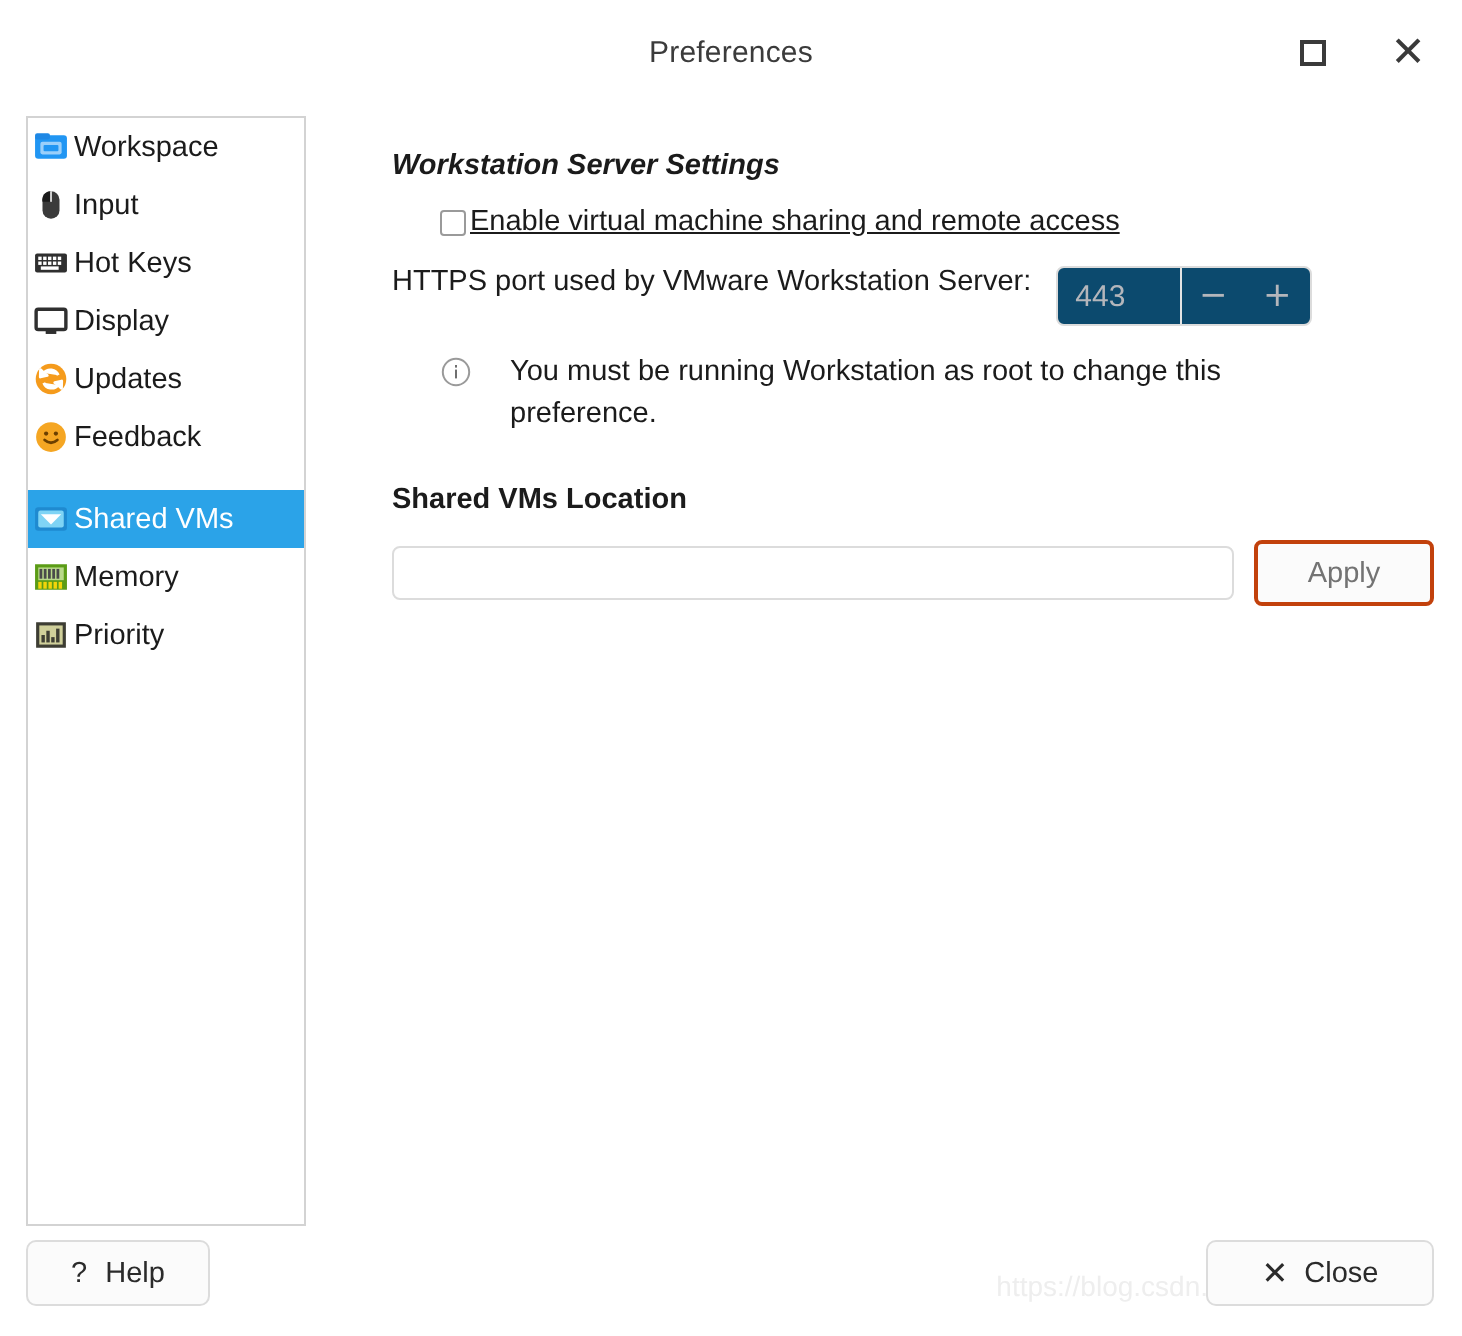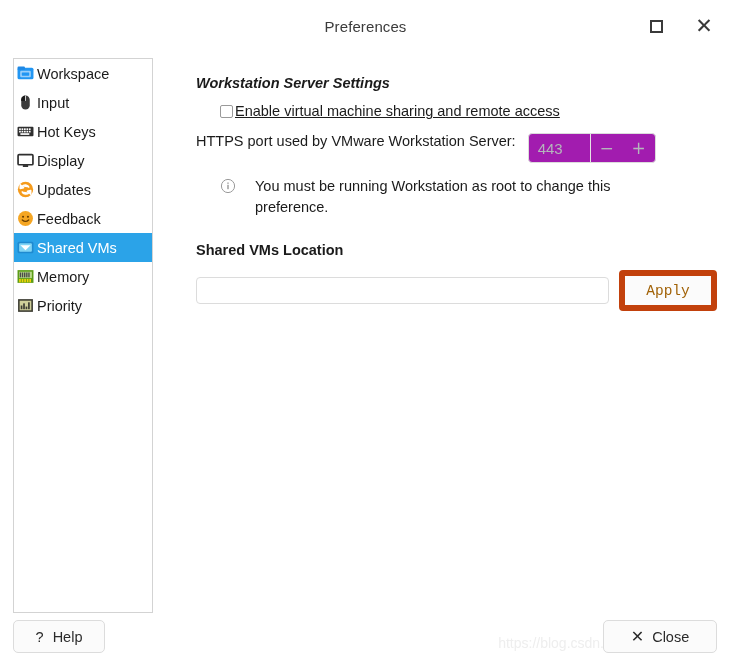--- a/index.html
+++ b/index.html
@@ -90,20 +90,21 @@
     padding: 0 0 0 3px;
     gap: 3px;
     font-size: 14.5px;
     color: #1b1b1b;
     cursor: default;
     white-space: nowrap;
   }
   .side-item.selected {
     background: #2ba3e8;
     color: #ffffff;
+    margin-top: 12px;
   }
   .side-icon {
     width: 17px;
     height: 17px;
     flex: 0 0 17px;
     display: block;
   }
 
   
   .content {
@@ -148,21 +149,21 @@
   .port-label {
     font-size: 14.5px;
     color: #1b1b1b;
   }
   .spinbox {
     margin-left: 12px;
     display: flex;
     align-items: stretch;
     border: 1px solid #dcdcdc;
     border-radius: 4px;
-    background: #a21caf;
+    background: #0c4a6e;
     height: 30px;
     box-sizing: border-box;
   }
   .spin-value {
     width: 62px;
     display: flex;
     align-items: center;
     padding-left: 9px;
     font-size: 15px;
     color: #b4b6bb;
@@ -218,26 +219,26 @@
     font-family: "Liberation Sans", sans-serif;
     font-size: 14px;
     padding: 0 7px;
     color: #1b1b1b;
     outline: none;
   }
   .apply-btn {
     height: 29px;
     min-width: 62px;
     padding: 0 12px;
-    border: 6px solid #c2410c;
+    border: 2px solid #c2410c;
     border-radius: 4px;
     background: #fbfbfb;
-    color: #a16207;
-    font-size: 14.5px;
-    font-family: Liberation Mono, monospace;
+    color: #737373;
+    font-size: 14.5px;
+    font-family: Liberation Sans, sans-serif;
     display: flex;
     align-items: center;
     justify-content: center;
     cursor: default;
   }
 
   
   .footer {
     position: absolute;
     left: 0;

